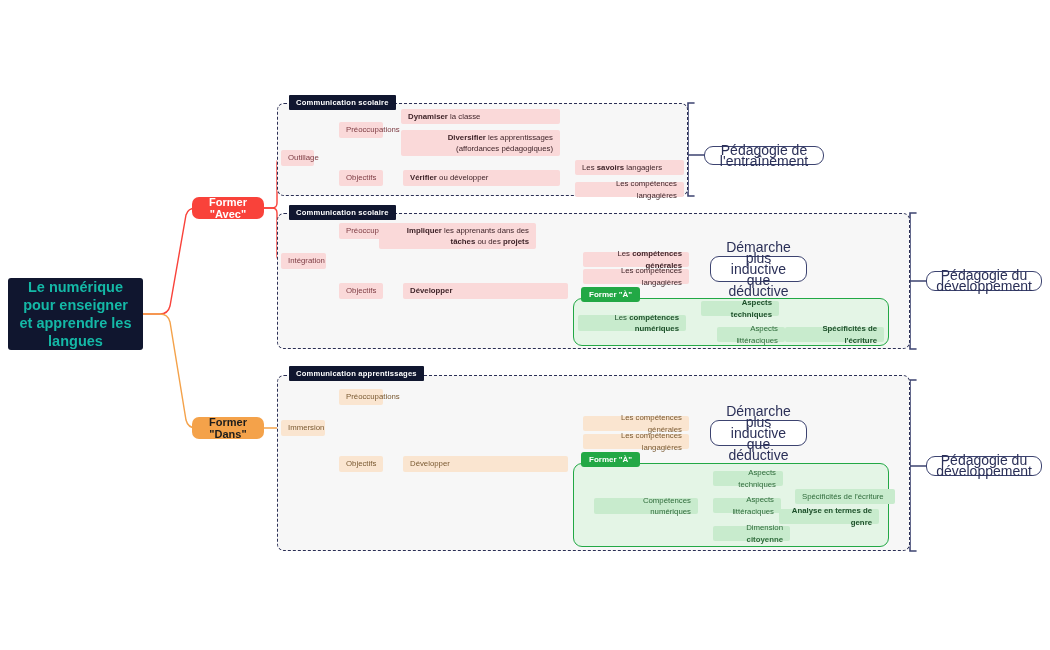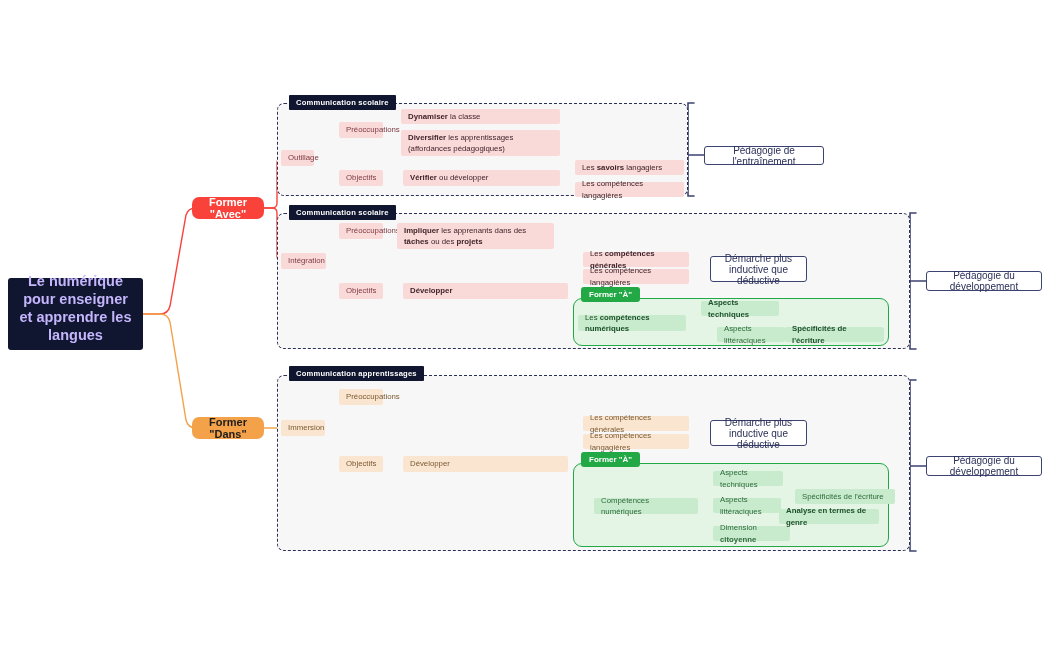--- a/index.html
+++ b/index.html
@@ -9,23 +9,23 @@
     width:1050px;height:650px;position:relative;overflow:hidden;
     -webkit-font-smoothing:antialiased;
   }
   #stage{position:absolute;left:0;top:0;width:1050px;height:650px;}
   #links{position:absolute;left:0;top:0;width:1050px;height:650px;pointer-events:none;}
 
   .node{position:absolute;box-sizing:border-box;}
 
   
   .root{
-    background:#10162f;color:#c4b5fd;border-radius:3px;
+    background:#10162f;color:#14b8a6;border-radius:3px;
     font-size:14.5px;font-weight:bold;line-height:18px;
-    display:flex;align-items:flex-end;justify-content:center;text-align:center;
+    display:flex;align-items:center;justify-content:center;text-align:center;
     padding:6px 8px;
   }
 
   
   .pill1{
     border-radius:7px;color:#ffffff;font-size:11px;font-weight:bold;
     display:flex;align-items:center;justify-content:center;text-align:center;
   }
   .pill1.red{background:#f9423a;}
   .pill1.orange{background:#f6a košt;}
@@ -47,35 +47,35 @@
     border:1.6px solid #22a845;border-radius:9px;background:#e4f5e6;
   }
   .greenbadge{
     position:absolute;background:#22a845;color:#fff;border-radius:3px;
     font-size:8px;font-weight:bold;padding:3px 8px;white-space:nowrap;z-index:6;
   }
 
   
   .leaf{
     border-radius:2px;display:flex;align-items:center;
-    padding:3px 7px;box-sizing:border-box;white-space:normal;
+    padding:3px 7px;box-sizing:border-box;white-space:normal;text-align:right;
   }
   .leaf .t{line-height:11.5px;}
   .leaf.red   {background:#fad9d9;color:#3a1f24;font-size:7.8px;}
   .leaf.redlt {background:#fad9d9;color:#7d3c43;font-size:7.8px;}
   .leaf.org   {background:#fae5d0;color:#3a2a18;font-size:7.8px;}
   .leaf.orglt {background:#fae5d0;color:#7a5a32;font-size:7.8px;}
   .leaf.grn   {background:#c8ebcd;color:#1d4f2a;font-size:7.8px;}
   .leaf.grnlt {background:#c8ebcd;color:#2f6b3b;font-size:7.8px;margin-left:16px;}
   .leaf b{font-weight:bold;}
 
   
   .outline{
-    border:1.4px solid #3c4370;border-radius:3px;background:#ffffff;
-    color:#2b3058;font-size:10px;line-height:11px;text-align:center;
+    border:1.4px solid #3c4370;border-radius:9px;background:#ffffff;
+    color:#2b3058;font-size:14px;line-height:11px;text-align:center;
     display:flex;align-items:center;justify-content:center;padding:4px 8px;
   }
 </style>
 </head>
 <body>
 
 <div id="stage">
 
   <svg id="links" viewBox="0 0 1050 650" width="1050" height="650">
     <g fill="none" stroke-linecap="round" stroke-width="1.4">
@@ -201,21 +201,21 @@
     <span class="t">Intégration</span>
   </div>
 
   <div class="node leaf redlt" style="left:339px;top:223px;width:44px;height:16px;">
     <span class="t">Préoccupations</span>
   </div>
   <div class="node leaf redlt" style="left:339px;top:283px;width:44px;height:16px;">
     <span class="t">Objectifs</span>
   </div>
 
-  <div class="node leaf red" style="left:397px;top:223px;width:157px;height:26px;">
+  <div class="node leaf red" style="left:379px;top:223px;width:157px;height:26px;">
     <span class="t"><b>Impliquer</b> les apprenants dans des <b>tâches</b> ou des <b>projets</b></span>
   </div>
   <div class="node leaf red" style="left:403px;top:283px;width:165px;height:16px;">
     <span class="t"><b>Développer</b></span>
   </div>
 
   <div class="node leaf red" style="left:583px;top:252px;width:106px;height:15px;">
     <span class="t">Les <b>compétences générales</b></span>
   </div>
   <div class="node leaf red" style="left:583px;top:269px;width:106px;height:15px;">

